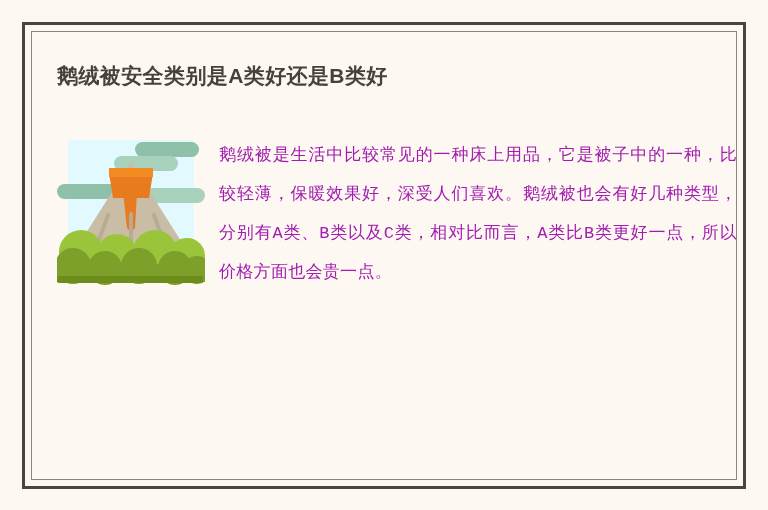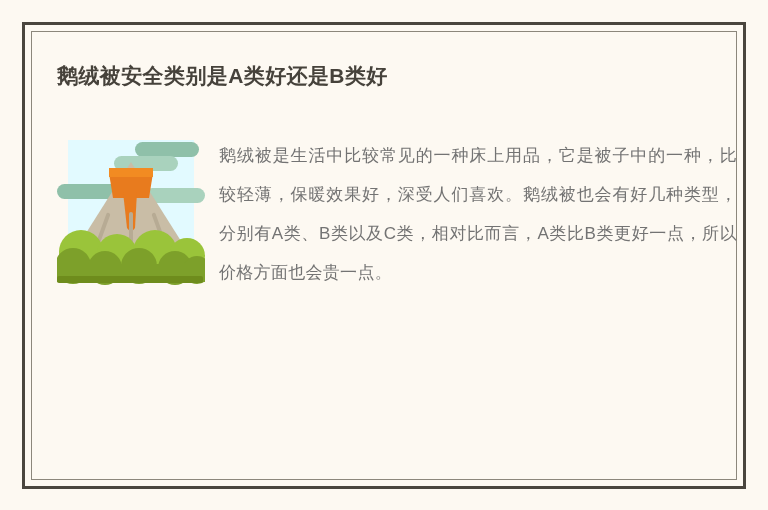--- a/index.html
+++ b/index.html
@@ -71,24 +71,25 @@
     height: 145px;
     margin-right: 14px;
     margin-top: 4px;
     position: relative;
     background: #fdf9f2;
   }
   .thumb svg { display: block; }
   .body-text {
     font-size: 17px;
     line-height: 39px;
-    color: #737373;
+    color: #a21caf;
     text-align: justify;
     text-justify: inter-character;
     letter-spacing: 0.3px;
+    font-family: Liberation Mono, monospace;
   }
 </style>
 </head>
 <body>
 
 <div class="page">
 
   <div class="frame-outer"></div>
   <div class="frame-inner"></div>
 

